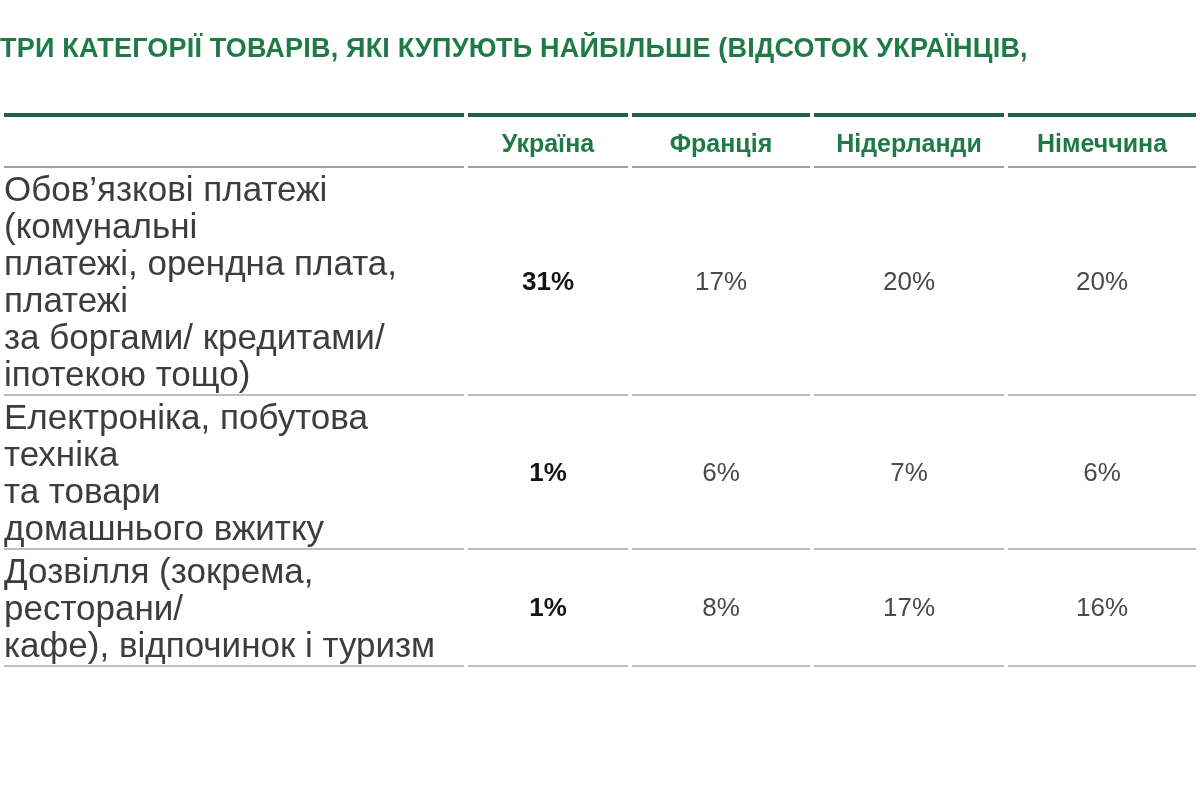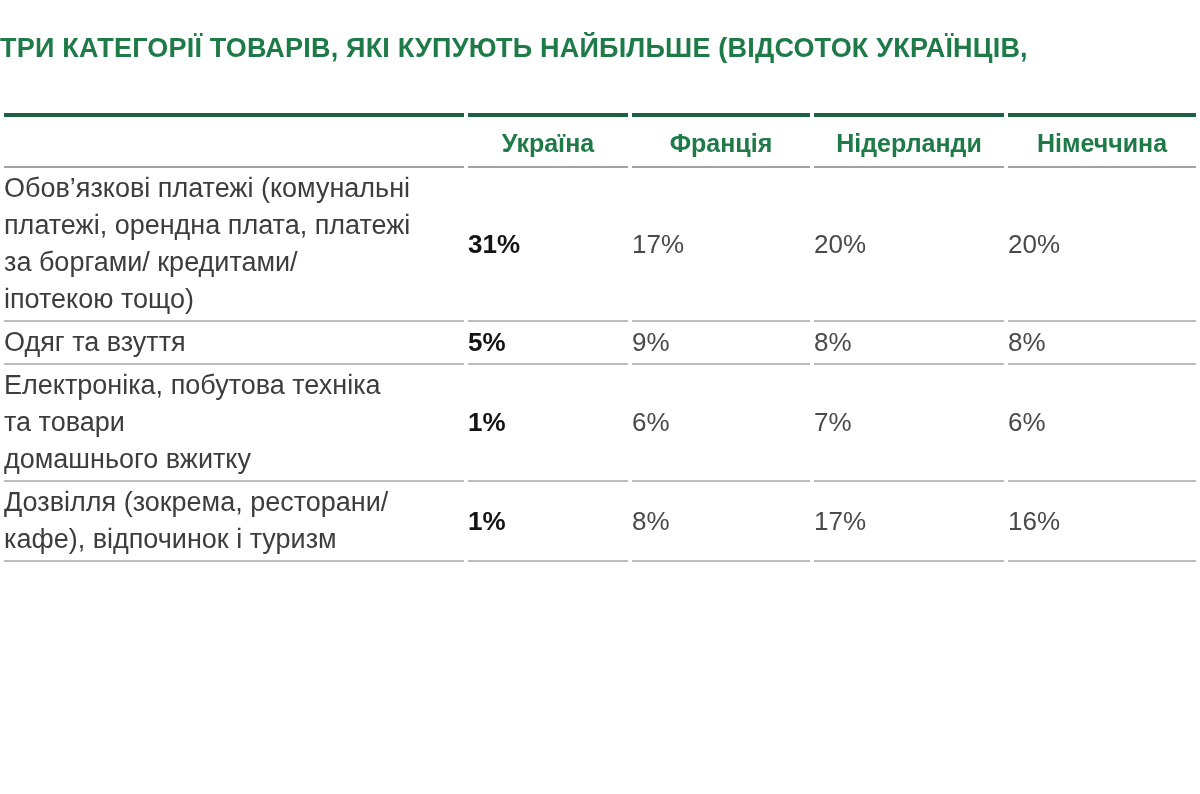--- a/index.html
+++ b/index.html
@@ -50,27 +50,28 @@
   }
   table.data-table th.cat-h {
     text-align: left;
   }
   table.data-table td {
     border-bottom: 2px solid #bdbdbd;
     vertical-align: middle;
     padding: 2px 0;
   }
   td.cat {
-    font-size: 27px;
+    font-size: 35px;
     line-height: 37px;
     color: #3d3d3d;
     white-space: pre-line;
     padding-left: 4px;
   }
   td.val {
+    text-align: center;
     font-size: 26px;
     color: #4a4a4a;
   }
   td.val.ua {
     font-weight: 700;
     color: #141414;
   }
 </style>
 </head>
 <body>
@@ -103,27 +104,20 @@
         <td class="cat">Обов’язкові платежі (комунальні
 платежі, орендна плата, платежі
 за боргами/ кредитами/
 іпотекою тощо)</td>
         <td class="val ua">31%</td>
         <td class="val">17%</td>
         <td class="val">20%</td>
         <td class="val">20%</td>
       </tr>
       <tr>
-        <td class="cat">Одяг та взуття</td>
-        <td class="val ua">5%</td>
-        <td class="val">9%</td>
-        <td class="val">8%</td>
-        <td class="val">8%</td>
-      </tr>
-      <tr>
         <td class="cat">Електроніка, побутова техніка
 та товари
 домашнього вжитку</td>
         <td class="val ua">1%</td>
         <td class="val">6%</td>
         <td class="val">7%</td>
         <td class="val">6%</td>
       </tr>
       <tr>
         <td class="cat">Дозвілля (зокрема, ресторани/

